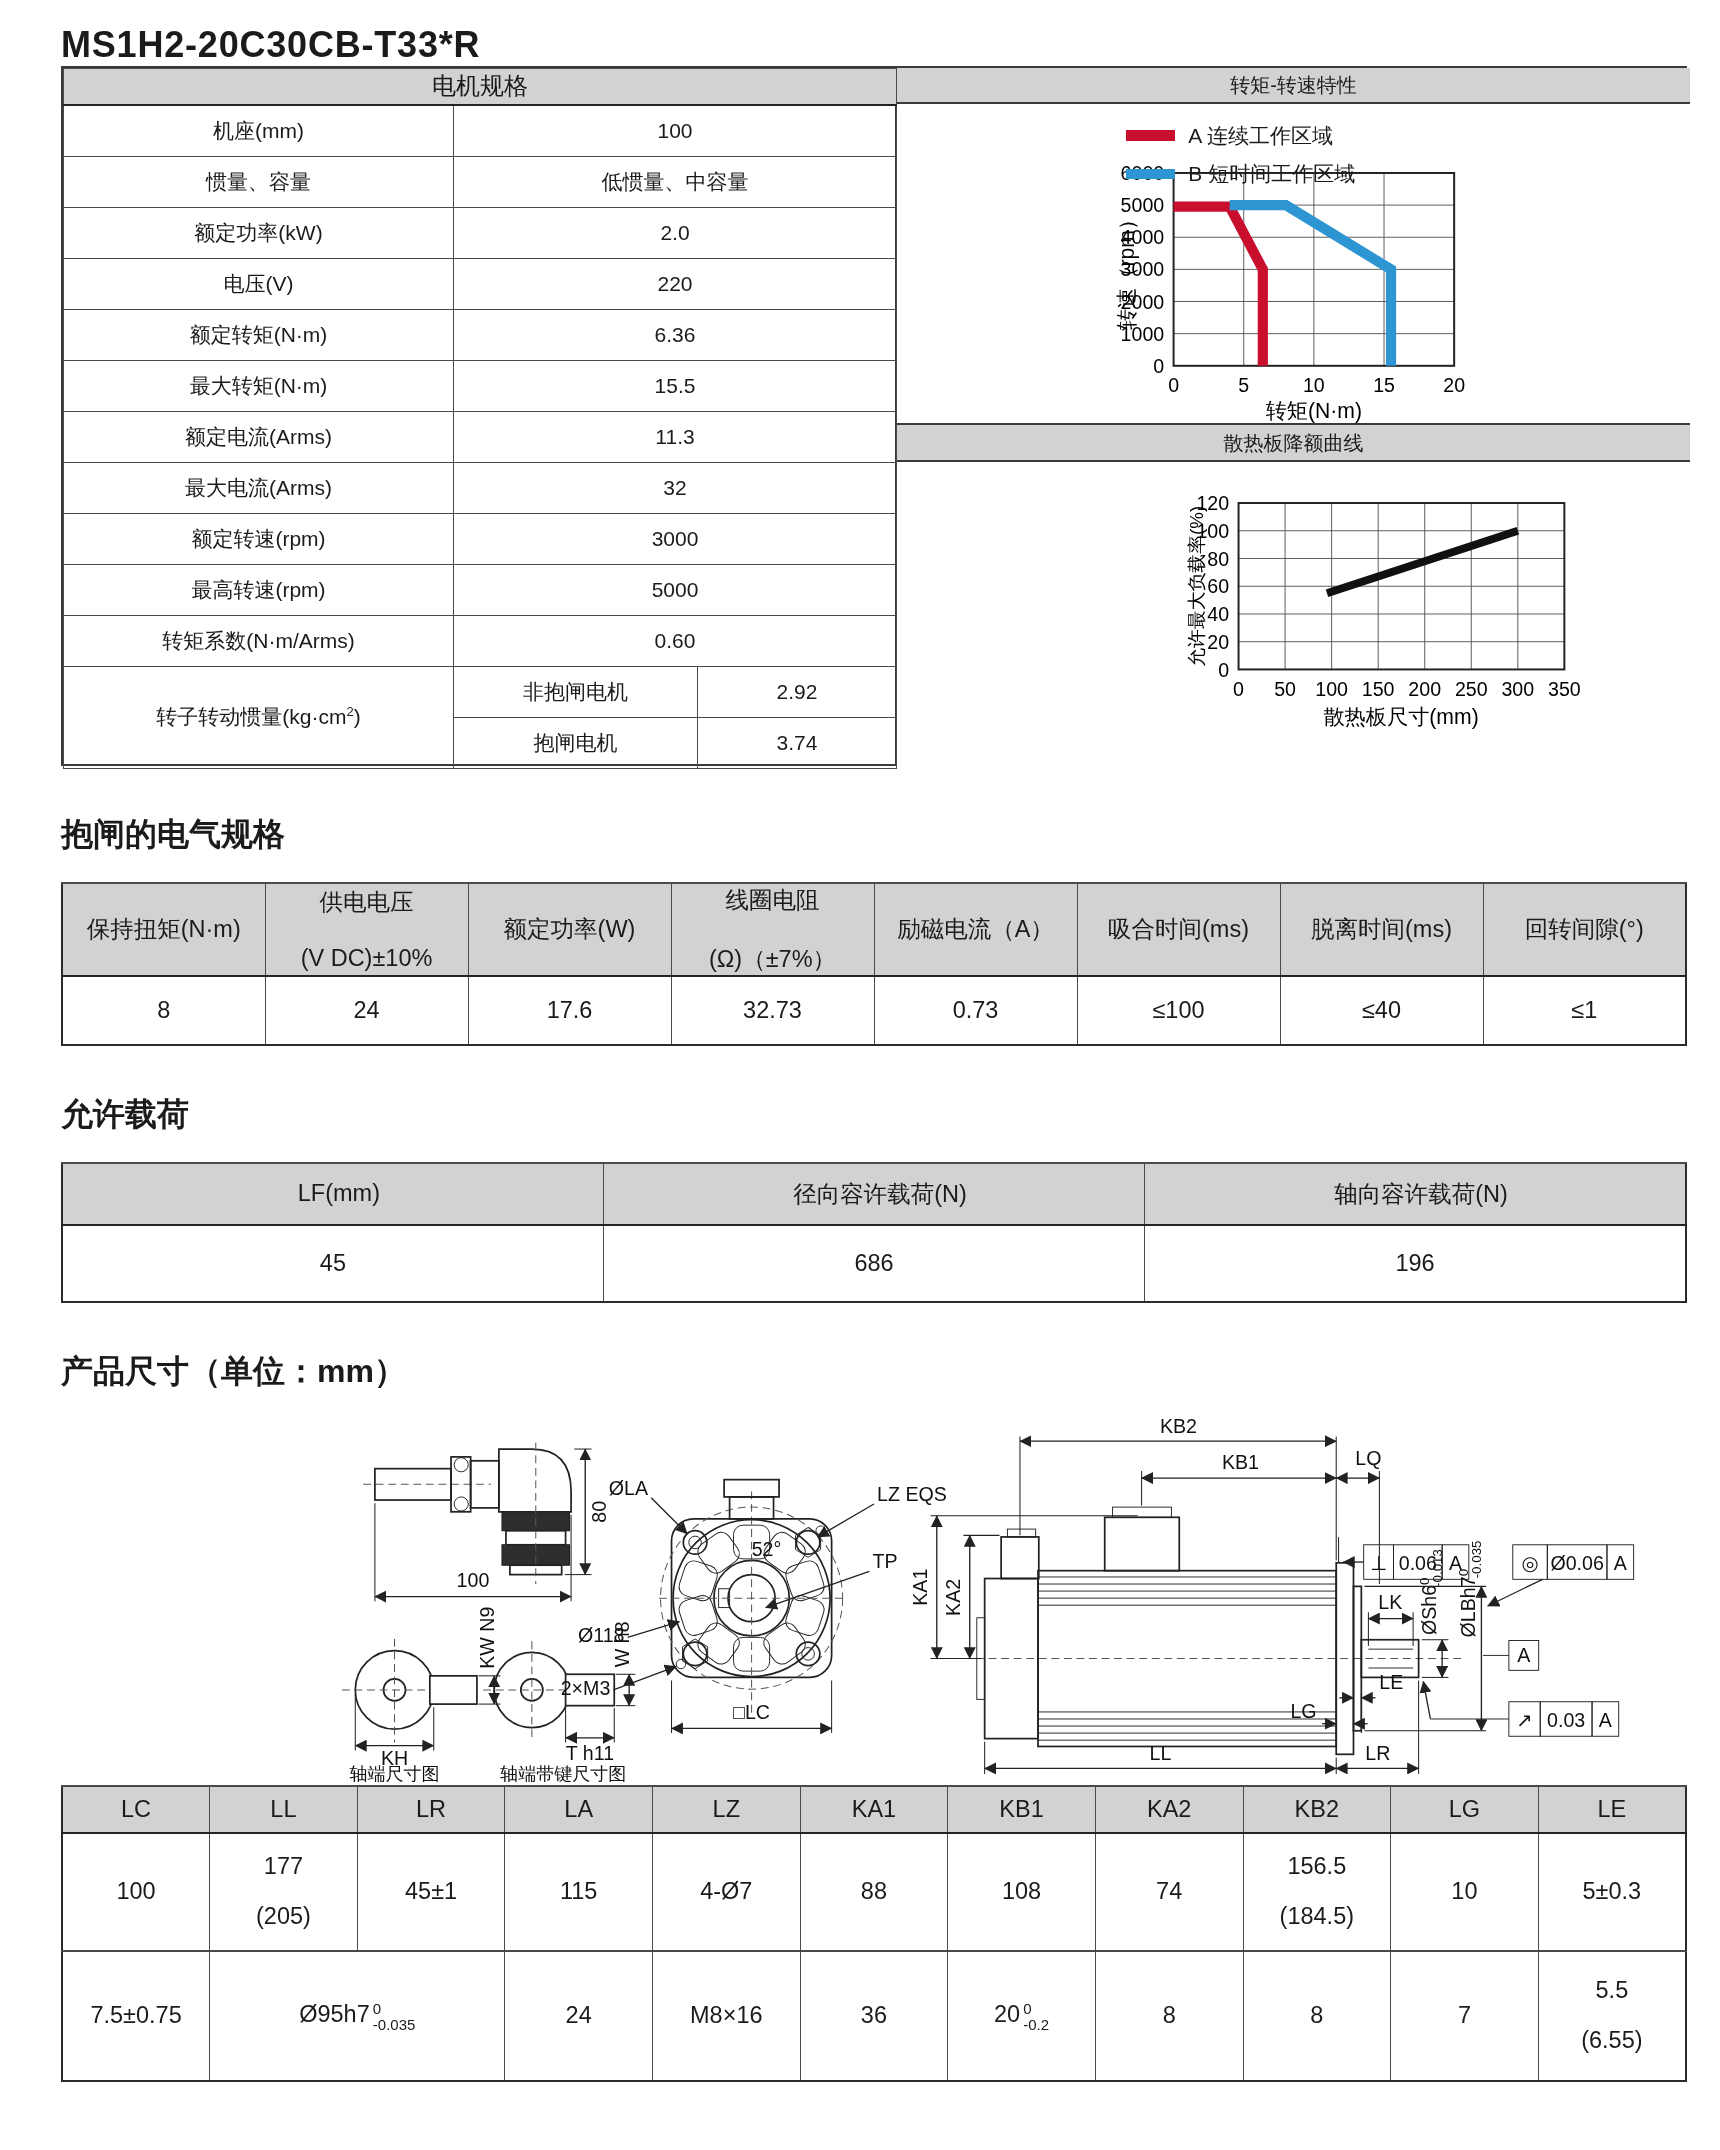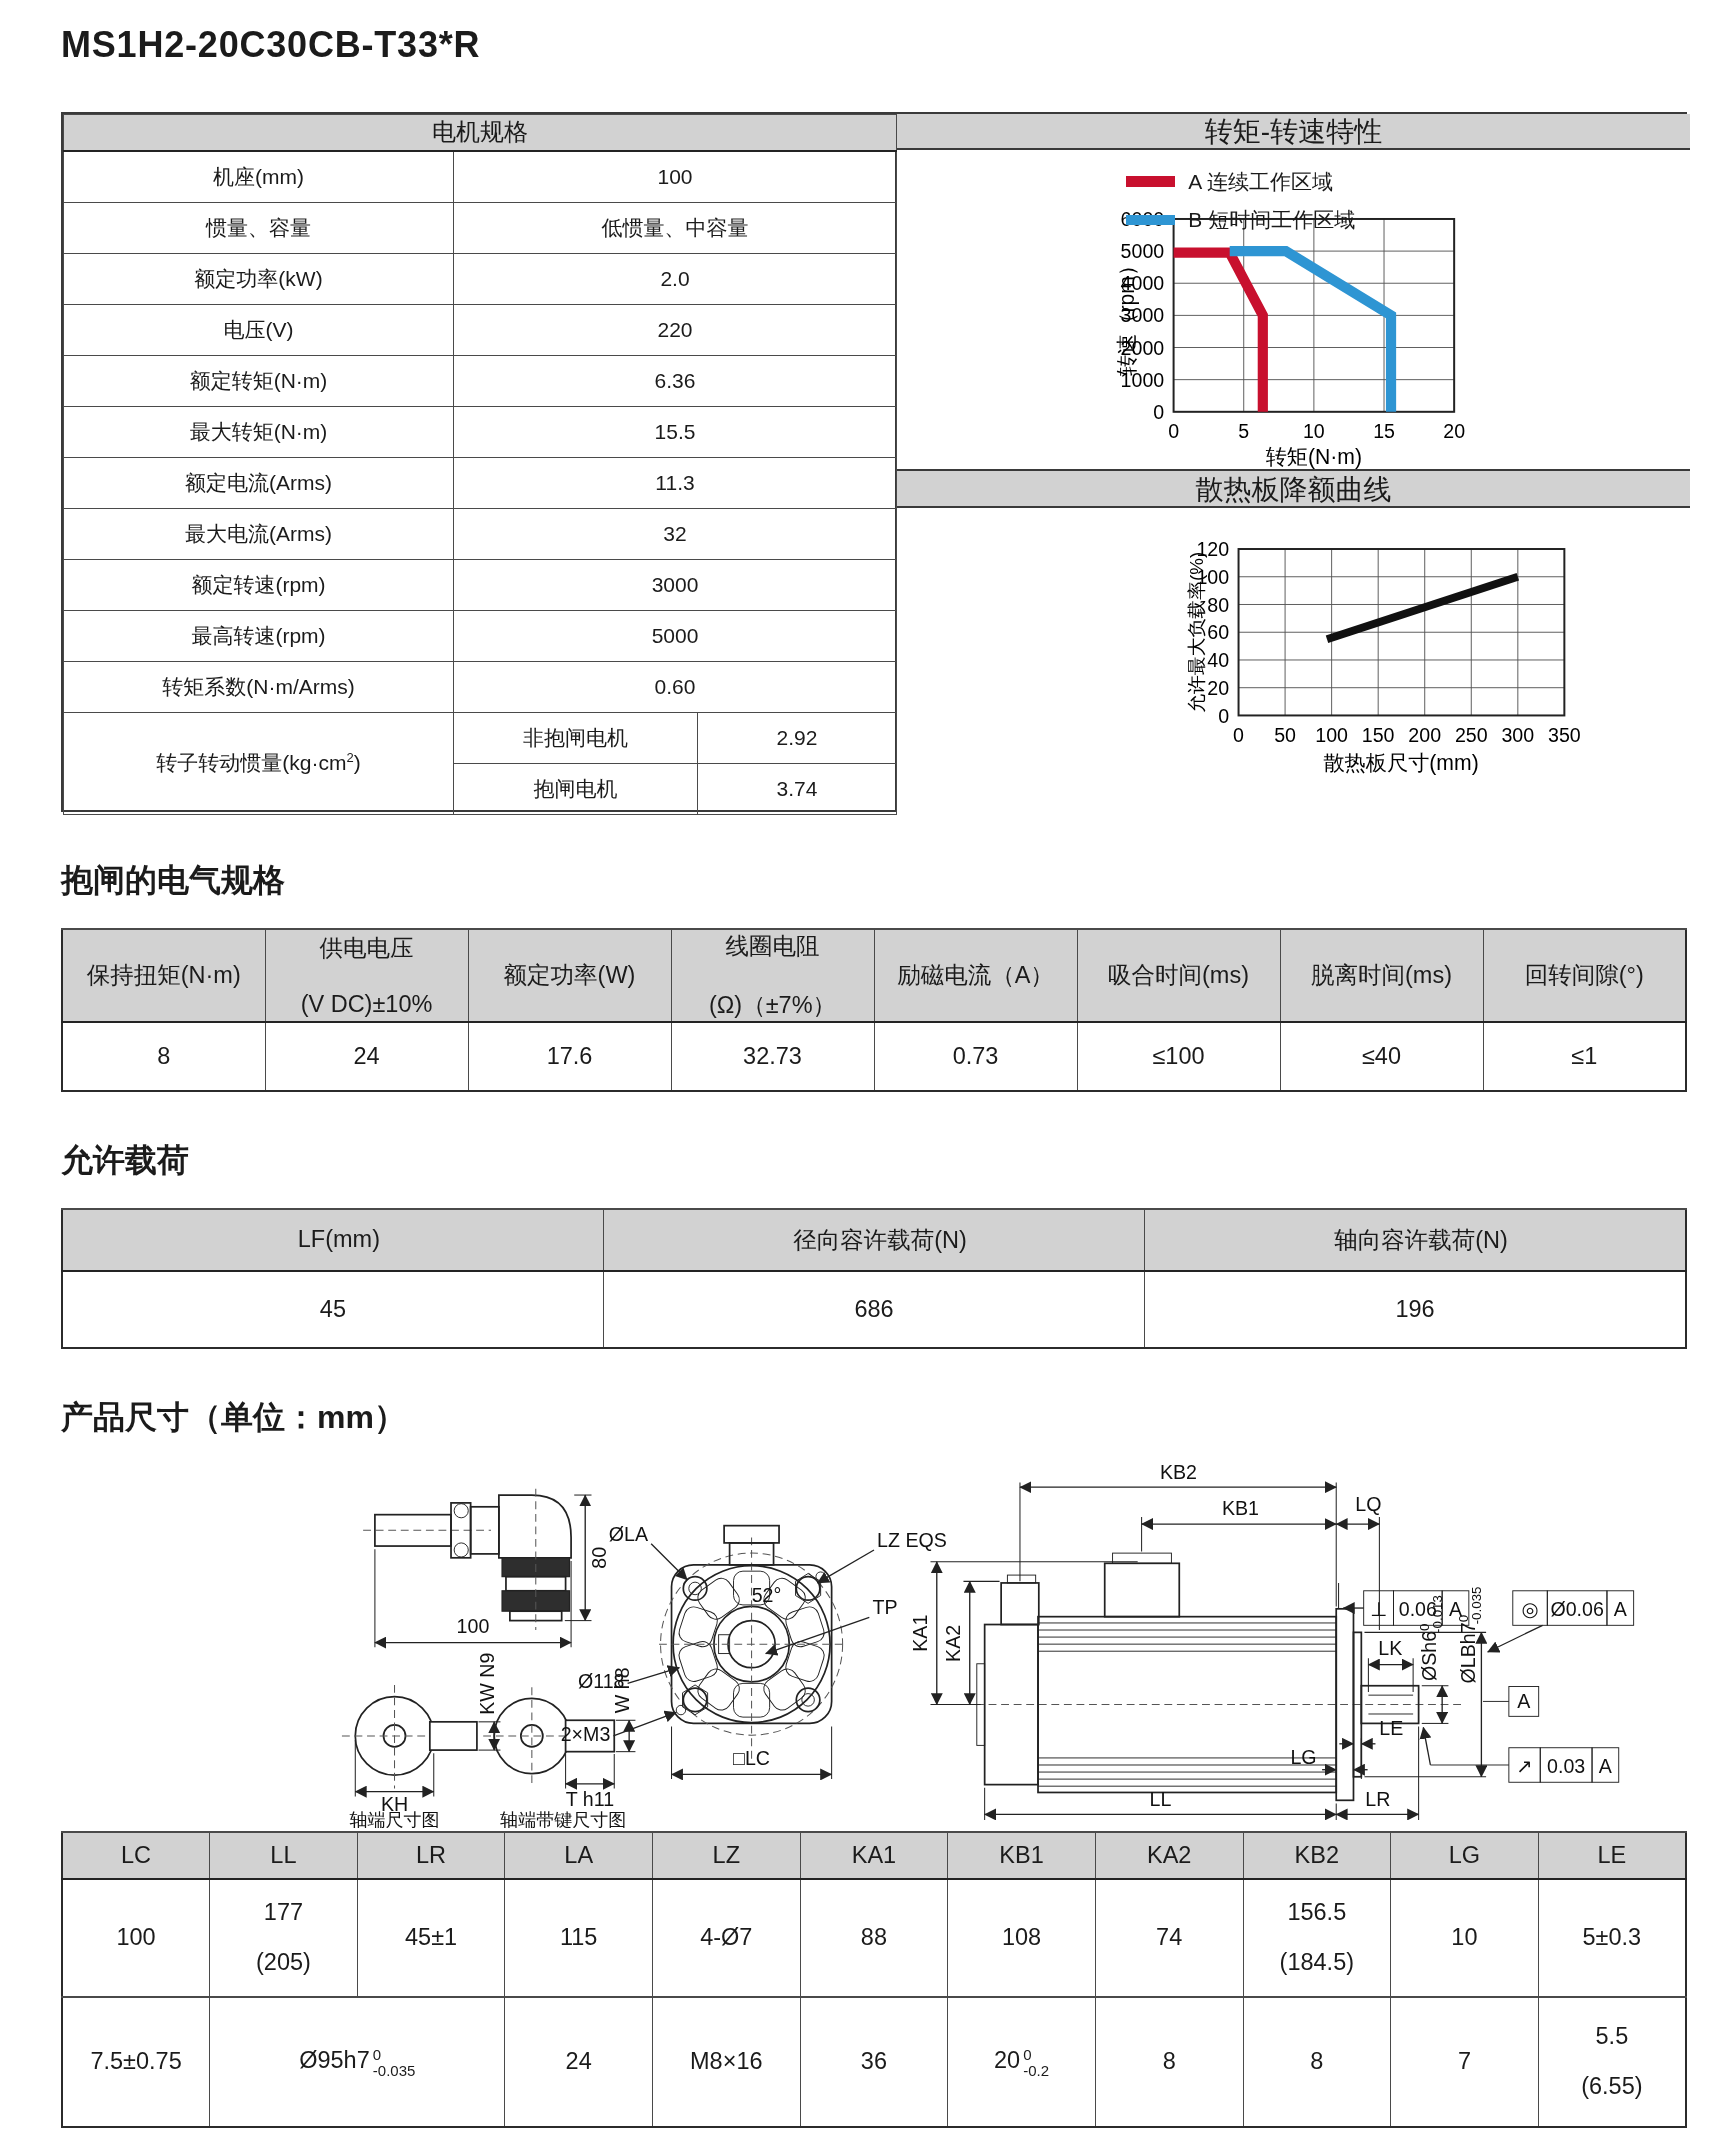--- a/index.html
+++ b/index.html
@@ -1,31 +1,31 @@
 <!DOCTYPE html>
 <html style="font-size:12.6px"><head>
 <meta charset="utf-8">
 <style>
   * { box-sizing: border-box; margin: 0; padding: 0; }
   body { background:#fff; font-family:"Liberation Sans","DejaVu Sans",sans-serif; color:#1b1b1b; }
   .page { position:relative; width:1721px; height:2151px; background:#fff; padding:23.5px 33px 0 61px; overflow:hidden; }
-  h1.title { font-size:36px; font-weight:700; letter-spacing:0.8px; margin-bottom:46px; }
+  h1.title { font-size:36px; font-weight:700; letter-spacing:0.8px; }
   h2.sec { font-size:32px; font-weight:700; margin:47px 0 25px 0; }
 
   
   .top-block { display:flex; width:1626px; height:700px; border:2px solid #3a3a3a; }
   .spec-left { width:834px; border-right:2px solid #3a3a3a; }
   table.spec { width:100%; height:100%; border-collapse:collapse; table-layout:fixed; }
   table.spec td { border:1.3px solid #4a4a4a; text-align:center; font-size:21px; vertical-align:middle; }
   table.spec tr.thead td { background:#d2d2d2; height:37px; font-size:24px; border-bottom:2.7px solid #232323; }
   table.spec tr.r td { height:51px; }
   sup.u { font-size:62%; vertical-align:super; }
 
   .panel-right { width:793px; display:flex; flex-direction:column; }
-  .bar { height:36px; background:#d2d2d2; border-bottom:2px solid #3a3a3a; text-align:center; font-size:28px; line-height:35px; }
+  .bar { height:36px; background:#d2d2d2; border-bottom:2px solid #3a3a3a; text-align:center; font-size:20px; line-height:35px; }
   .bar2 { height:39px; border-top:2px solid #3a3a3a; line-height:37px; }
   .chart-area { position:relative; background:#fff; }
   .ca1 { height:319px; }
   .ca2 { height:305px; }
   .legend { position:absolute; left:229px; top:18px; display:flex; flex-direction:column; gap:10.2px; }
   .lrow { display:flex; align-items:center; gap:13.3px; }
   .sw { width:49px; height:10.2px; background:#888; }
   .ltext { font-size:21px; }
   svg.chart { display:block; }
   svg.chart .tick { font-size:25px; fill:#000; }

